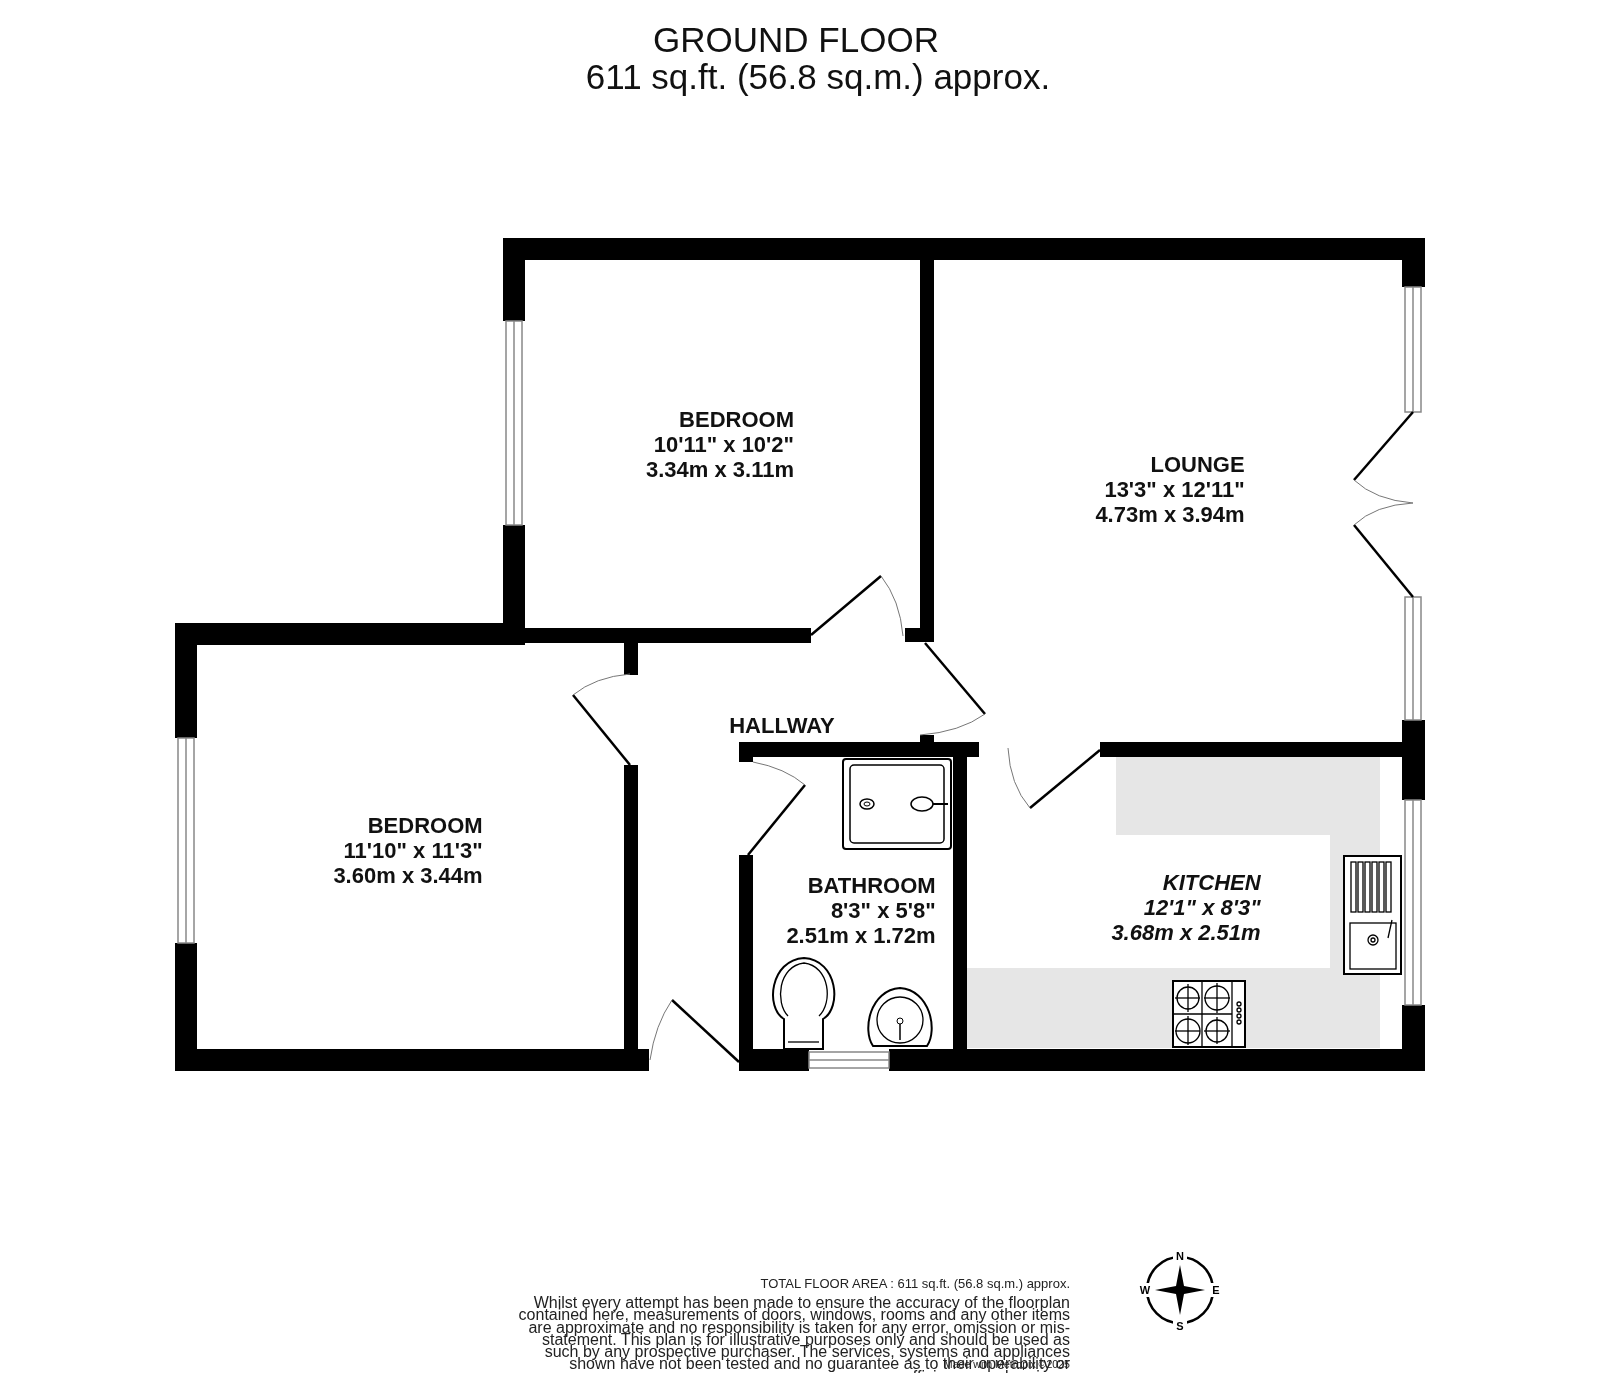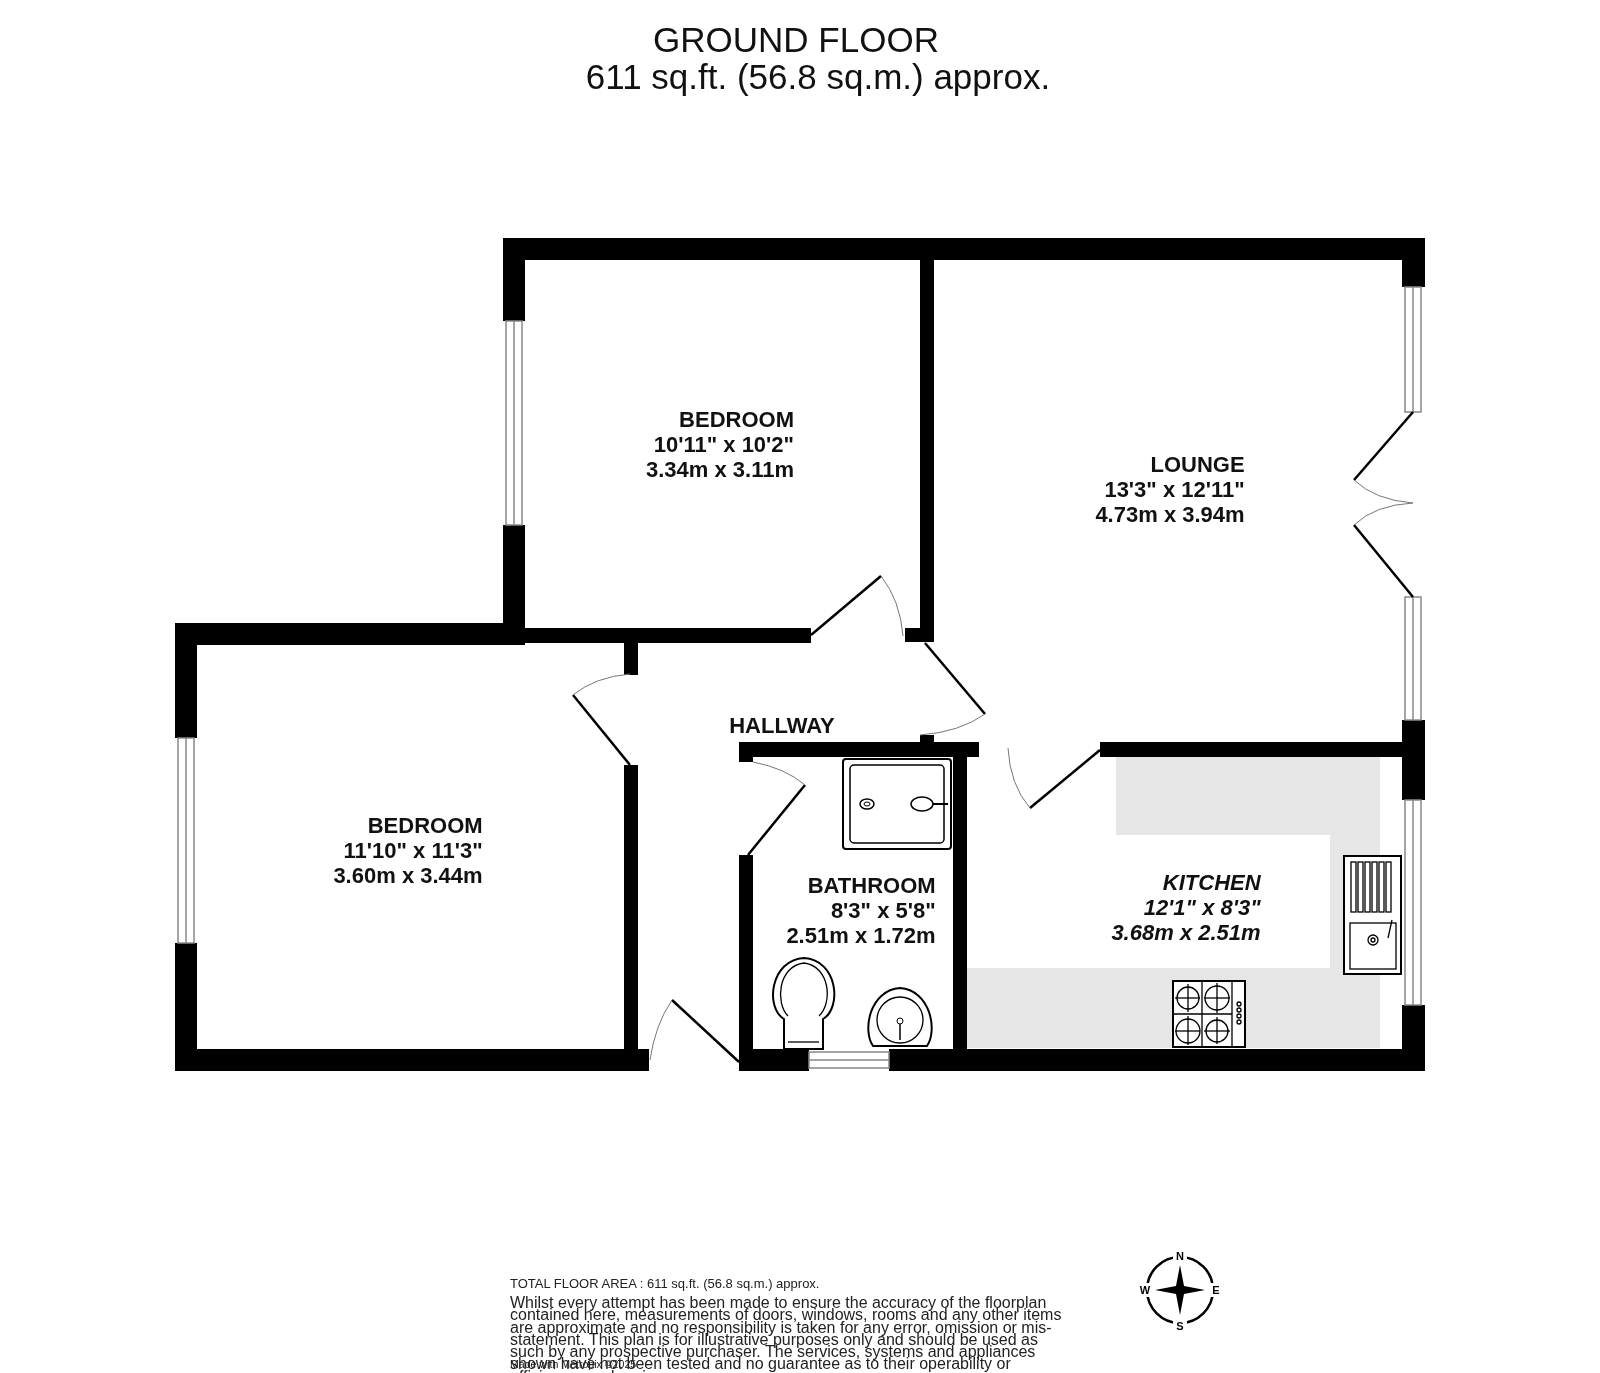--- a/index.html
+++ b/index.html
@@ -3,21 +3,21 @@
   <meta charset="utf-8">
   <style>
     html, body { margin: 0; padding: 0; background: #ffffff; }
     body { width: 1600px; height: 1373px; position: relative; overflow: hidden; font-family: "Liberation Sans", sans-serif; color: #000; }
     .title { position: absolute; left: 0; width: 1600px; text-align: center; font-family: "Liberation Sans", sans-serif; color: #111; }
     #title-floor { top: 20px; font-size: 35px; left: -4px; }
     #title-area { top: 57px; font-size: 35px; left: 18px; }
     svg.plan { position: absolute; left: 0; top: 0; }
     .room-label { position: absolute; text-align: right; font-family: "Liberation Sans", sans-serif; font-weight: bold; font-size: 22px; line-height: 25px; color: #111; white-space: nowrap; transform: translateX(-50%); }
     .room-label span { display: block; }
-    .footer { position: absolute; left: 510px; width: 560px; text-align: left; font-family: "Liberation Sans", sans-serif; color: #222; }
+    .footer { position: absolute; left: 510px; width: 560px; text-align: right; font-family: "Liberation Sans", sans-serif; color: #222; }
     #footer-total { top: 1276px; font-size: 13px; }
     #footer-disclaimer { top: 1297px; font-size: 16px; line-height: 12.3px; }
     #footer-made { top: 1358px; font-size: 10.6px; }
     .compass { position: absolute; left: 1135px; top: 1245px; width: 90px; height: 90px; }
   </style>
 </head>
 <body>
 
 <div class="title" id="title-floor">GROUND FLOOR</div>
 <div class="title" id="title-area">611 sq.ft. (56.8 sq.m.) approx.</div>

